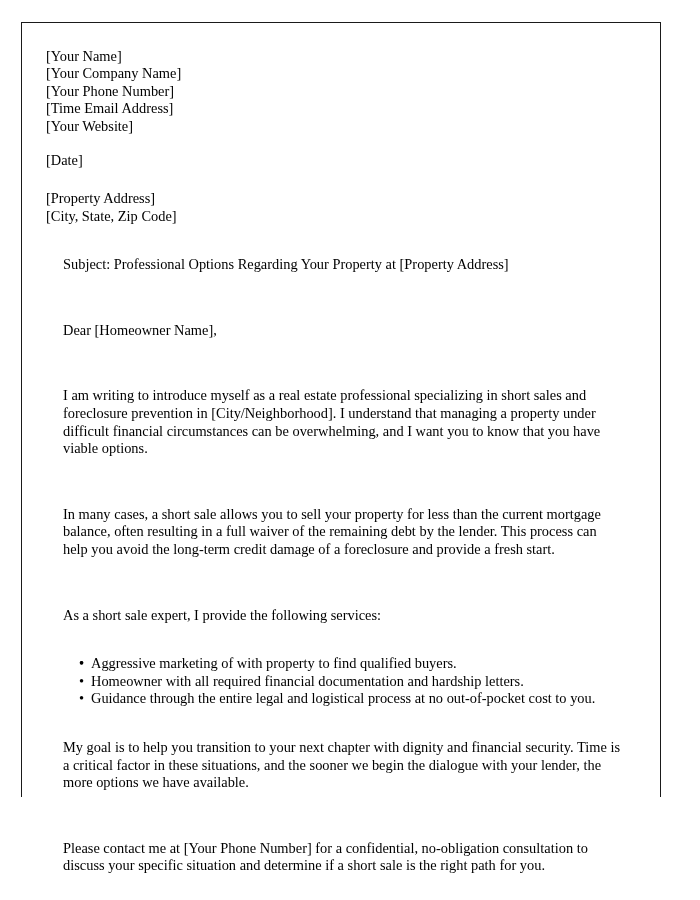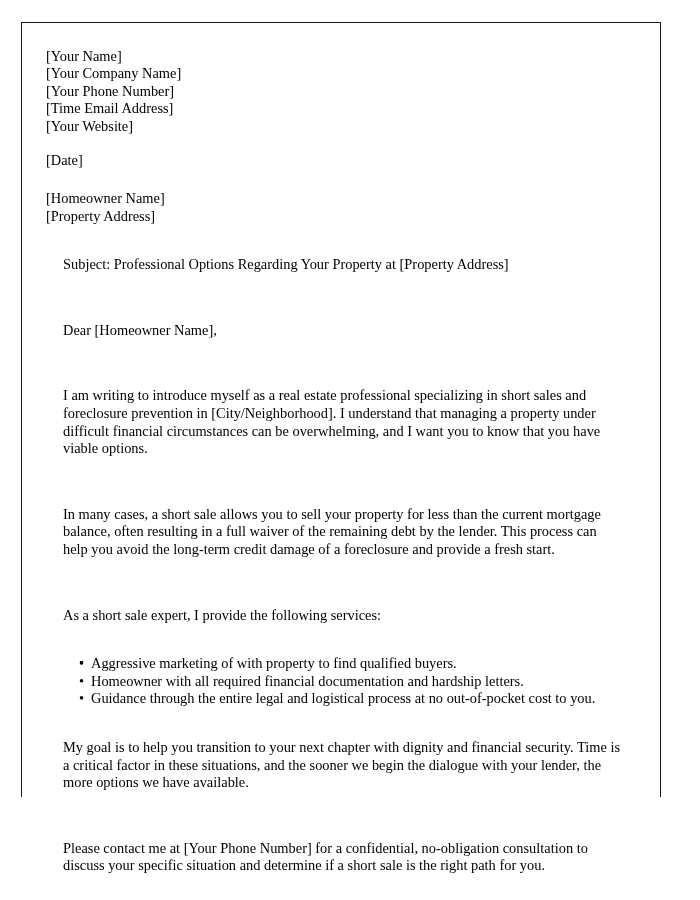--- a/index.html
+++ b/index.html
@@ -97,22 +97,22 @@
 
     <div class="gap-sm"></div>
 
     <div class="block">
       <span class="addr-line">[Date]</span>
     </div>
 
     <div class="gap-md"></div>
 
     <div class="block">
-      <span class="addr-line">[Homeowner Name]</span>
       <span class="addr-line">[Property Address]</span>
+      <span class="addr-line">[City, State, Zip Code]</span>
     </div>
 
     <div class="para-spacer"></div>
 
     <p class="para">Subject: Professional Options Regarding Your Property at [Property Address]</p>
 
     <div class="para-spacer"></div>
 
     <p class="para">Dear [Homeowner Name],</p>
 

